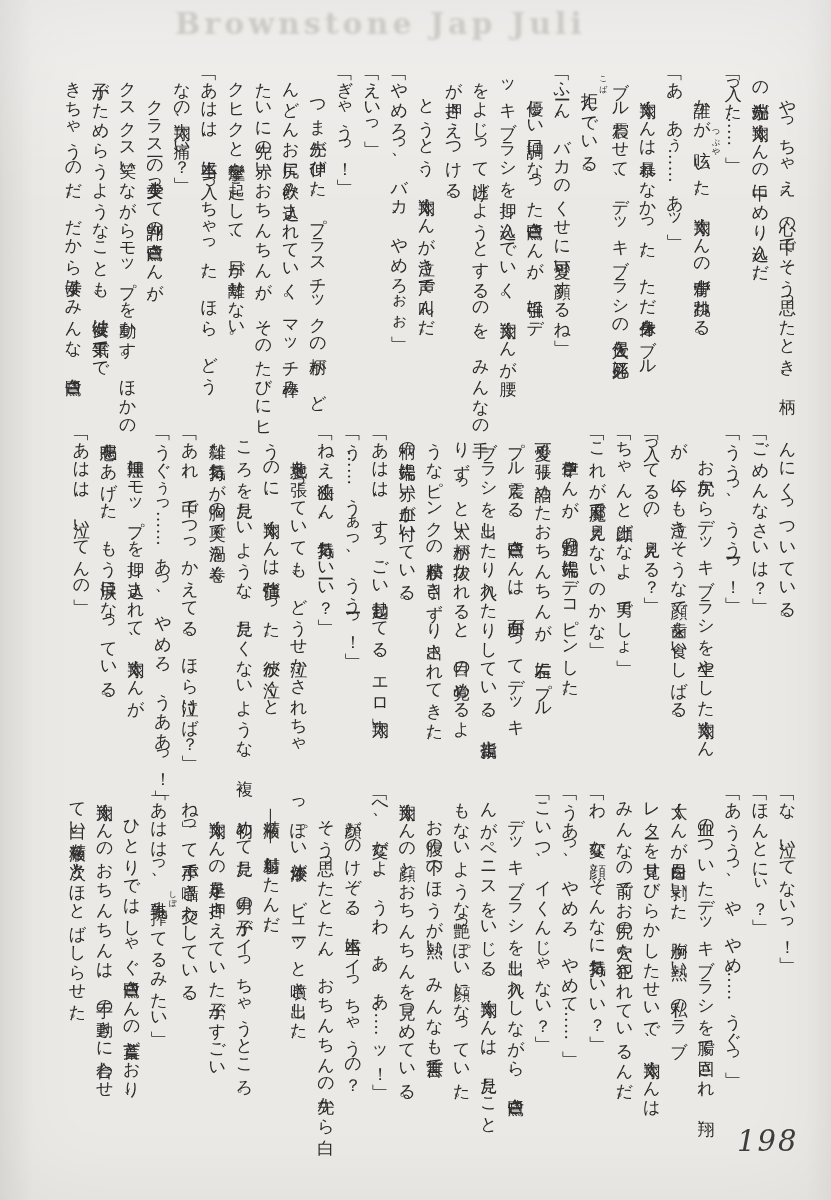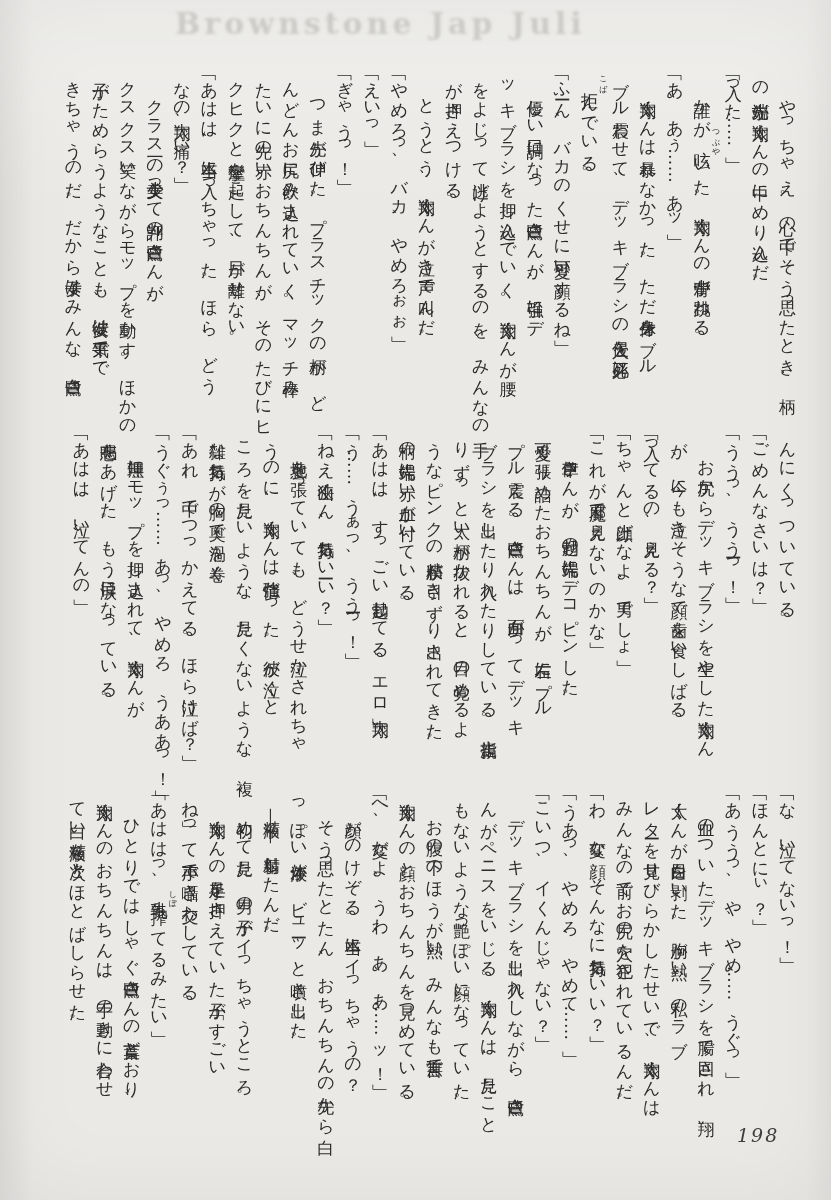--- a/index.html
+++ b/index.html
@@ -49,21 +49,21 @@
     color:#2b2b2b;
   }
   #band-0{top:70px;}
   #band-1{top:430px;}
   #band-2{top:790px;}
   .page-number{
     position:absolute;
     left:737px;top:1124px;
     font-family:"DejaVu Serif","Liberation Serif",serif;
     font-style:italic;
-    font-size:19px;
+    font-size:29px;
     letter-spacing:2px;
     color:#3d3d3d;
   }
 </style>
 </head>
 <body>
 
 <div class="page">
   <div class="watermark">Brownstone Jap Juli</div>
 

